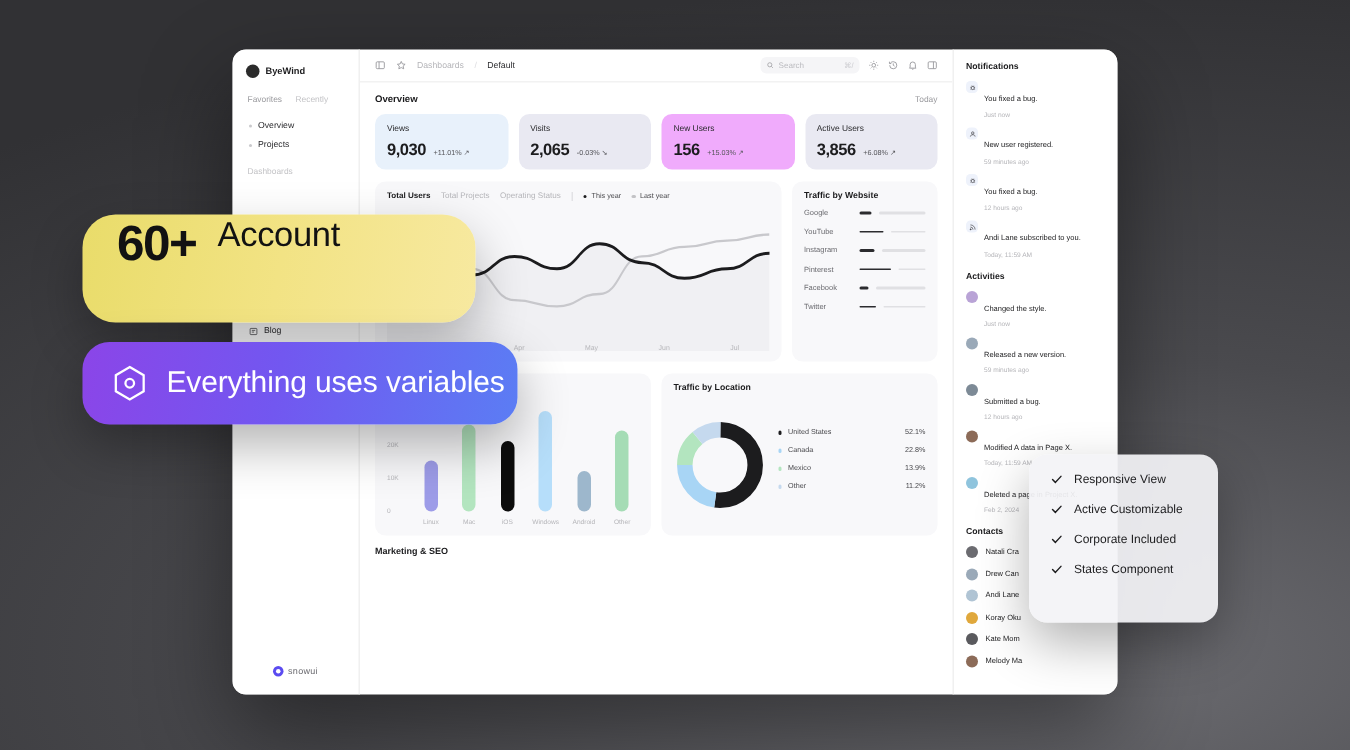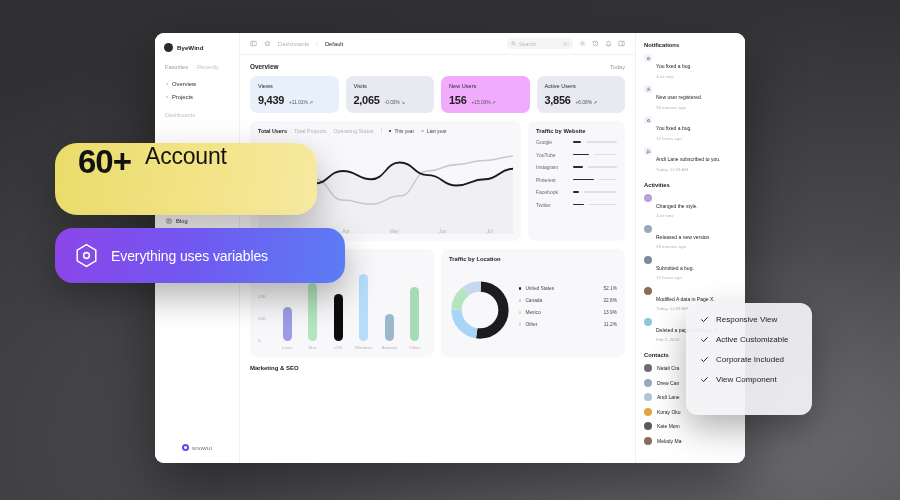--- a/index.html
+++ b/index.html
@@ -182,21 +182,21 @@
 
   .badge-purple {
     position: absolute; left: 55px; top: 228px;
     width: 290px; height: 55px; border-radius: 18px;
     background: linear-gradient(100deg, #8b45e8 0%, #7257f0 45%, #5b7df4 100%);
     display: flex; align-items: center; padding-left: 18px; gap: 11px;
     box-shadow: 0 14px 34px rgba(0,0,0,.3);
   }
   .hex-ico { width: 27px; height: 27px; flex: 0 0 27px; }
   .hex-ico svg { width: 100%; height: 100%; display: block; }
-  .badge-ptext { font-size: 14px; color: #fff; letter-spacing: -.1px; }
+  .badge-ptext { font-size: 20px; color: #fff; letter-spacing: -.1px; }
 
   .checklist {
     position: absolute; left: 686px; top: 303px;
     width: 126px; height: 112px; border-radius: 12px;
     background: rgba(243,243,246,.93);
     box-shadow: 0 14px 34px rgba(0,0,0,.3);
     padding: 12px 0 0 14px;
   }
   .check-row { display: flex; align-items: center; gap: 7px; margin-bottom: 11px; }
   .check-mark { width: 9px; height: 9px; flex: 0 0 9px; color: #1c1c1e; }
@@ -329,21 +329,21 @@
     <div class="content">
       <div class="sec-head">
         <span class="sec-title">Overview</span>
         <span class="sec-right">Today</span>
       </div>
 
       <div class="metrics" id="metrics">
           <div class="metric" style="background: rgb(232, 241, 251);">
             <div class="metric-label">Views</div>
             <div class="metric-row">
-              <span class="metric-value">9,439</span>
+              <span class="metric-value">9,030</span>
               <span class="metric-delta">+11.01% ↗</span>
             </div>
           </div>
           <div class="metric" style="background: rgb(233, 233, 242);">
             <div class="metric-label">Visits</div>
             <div class="metric-row">
               <span class="metric-value">2,065</span>
               <span class="metric-delta">-0.03% ↘</span>
             </div>
           </div>
@@ -650,15 +650,15 @@
         </svg>
       </span>
       <span class="check-label">Corporate Included</span>
     </div>
     <div class="check-row">
       <span class="check-mark">
         <svg viewBox="0 0 16 16" fill="none" stroke="currentColor" stroke-width="1.7" stroke-linecap="round">
           <path d="M3 8.4l3.3 3.3L13 4.6"></path>
         </svg>
       </span>
-      <span class="check-label">View Component</span>
+      <span class="check-label">States Component</span>
     </div>
   </div>
 
 </body></html>

